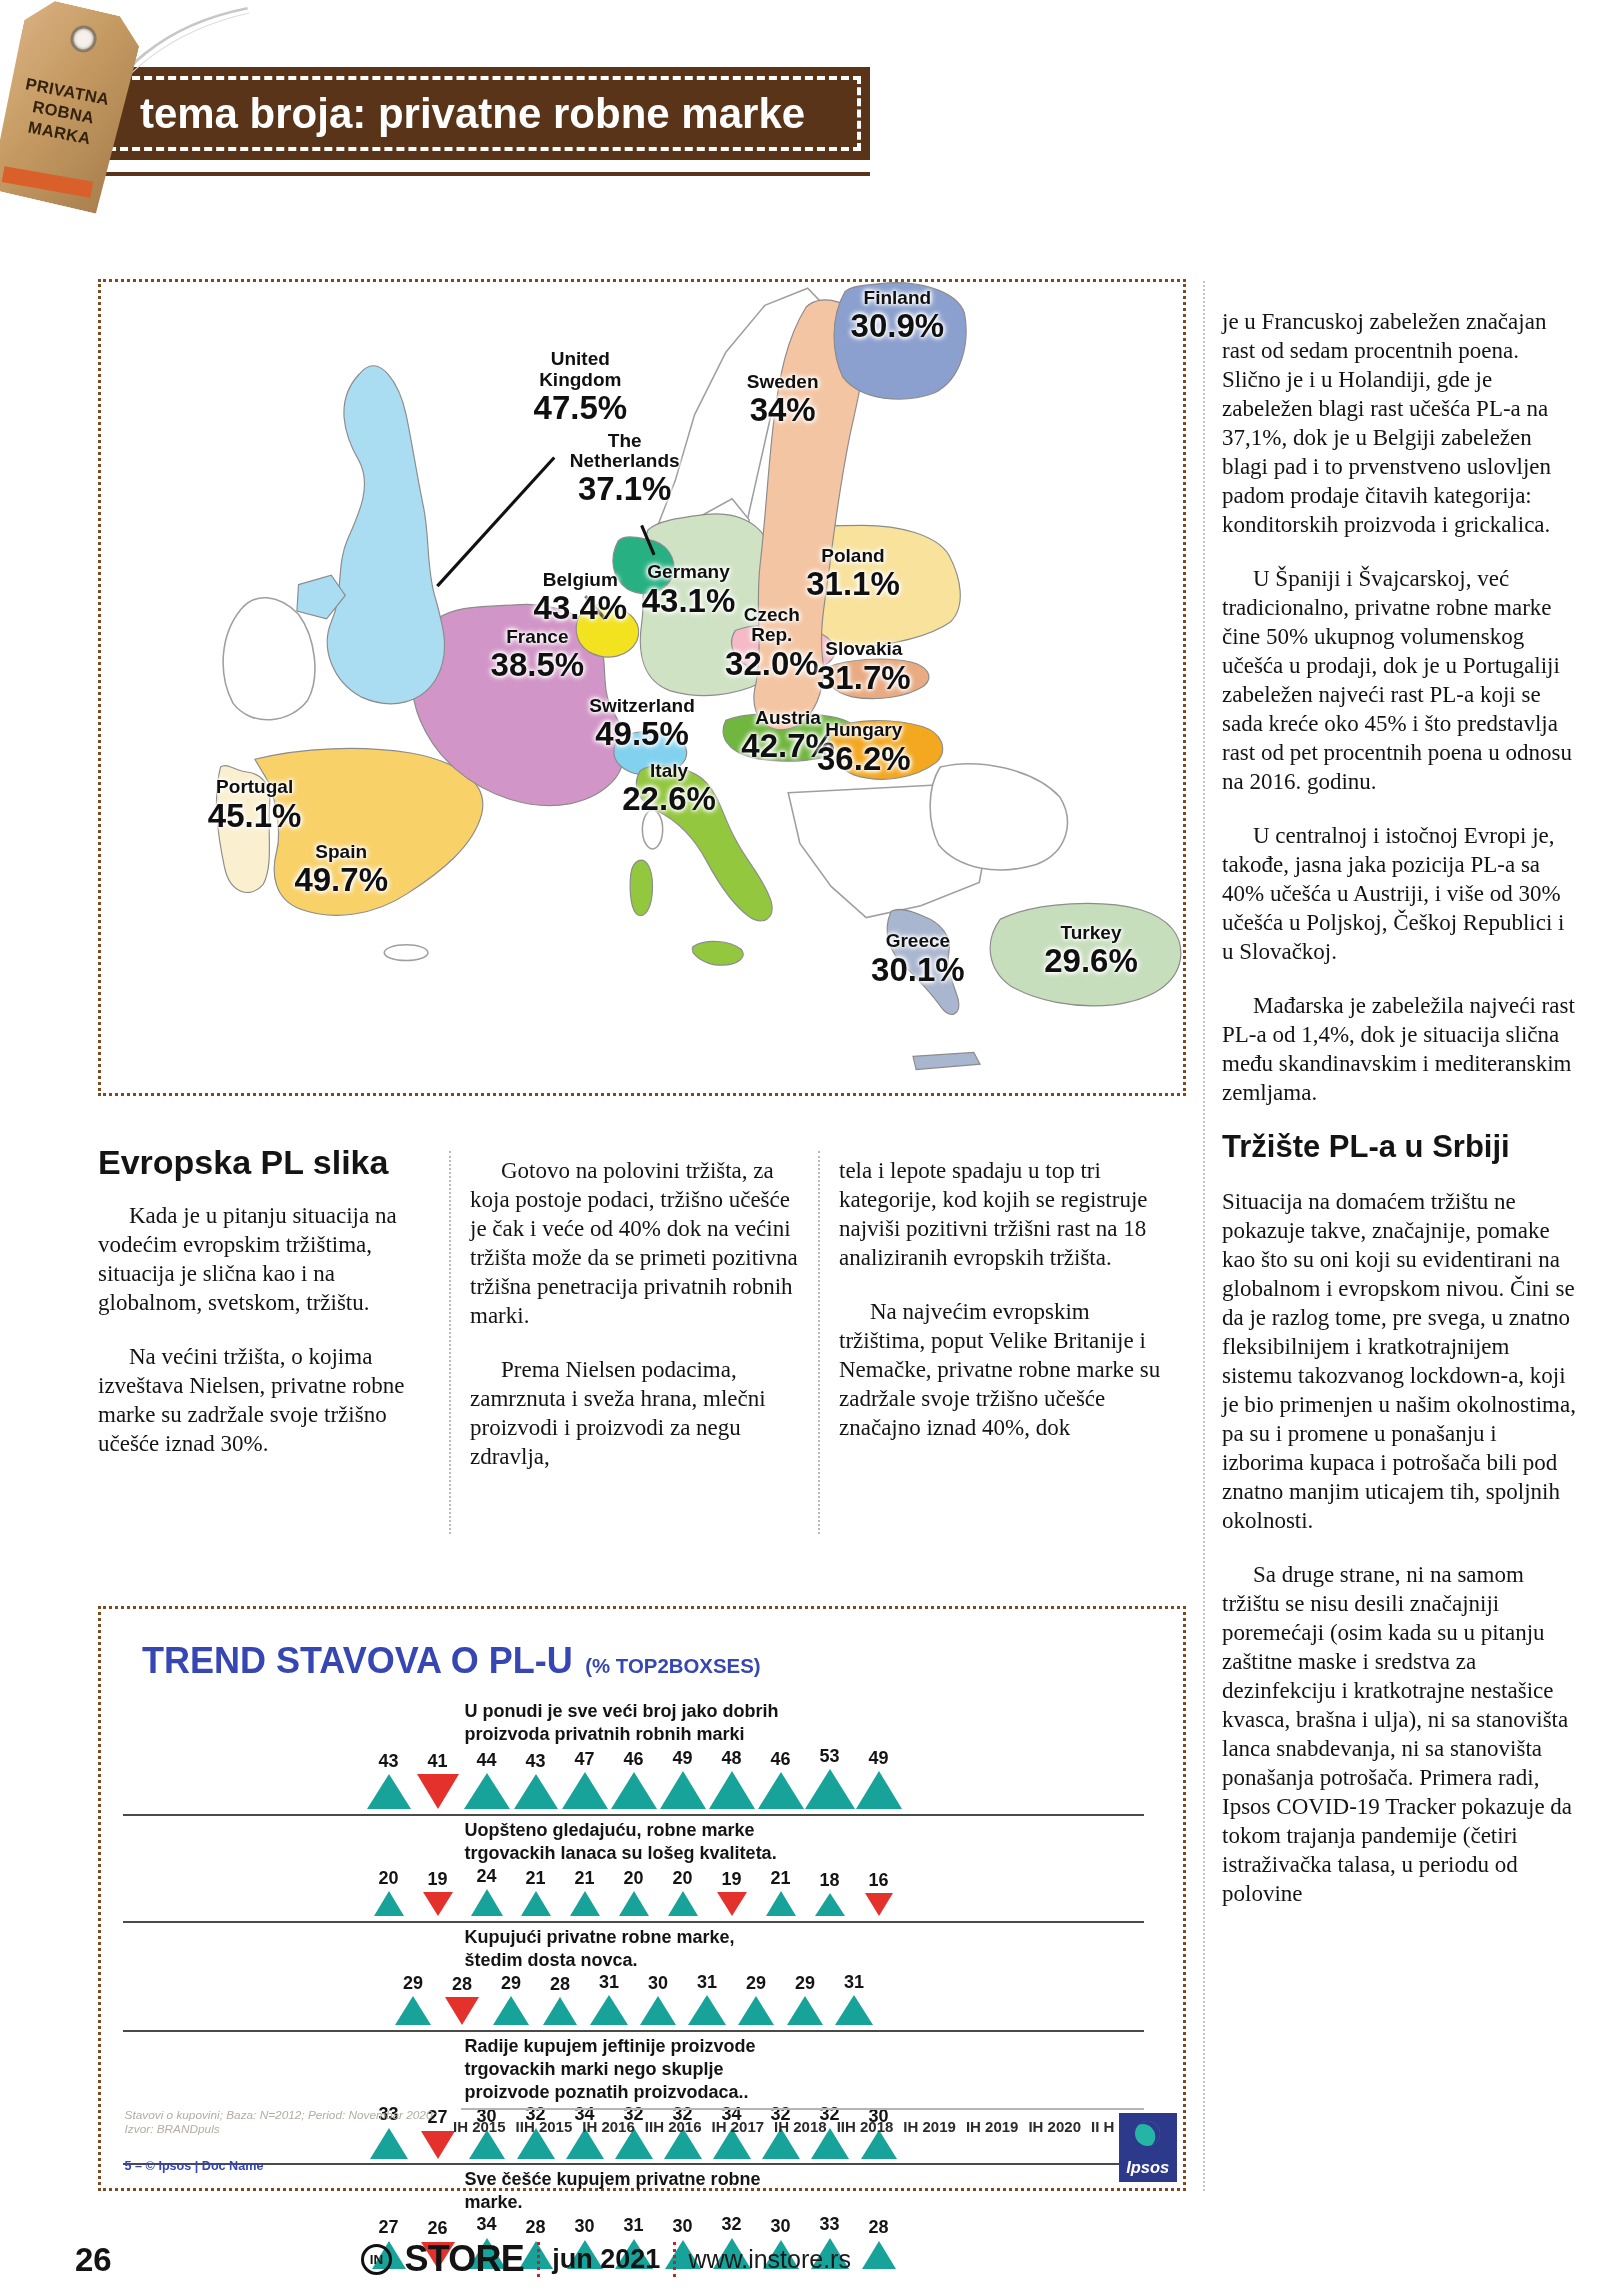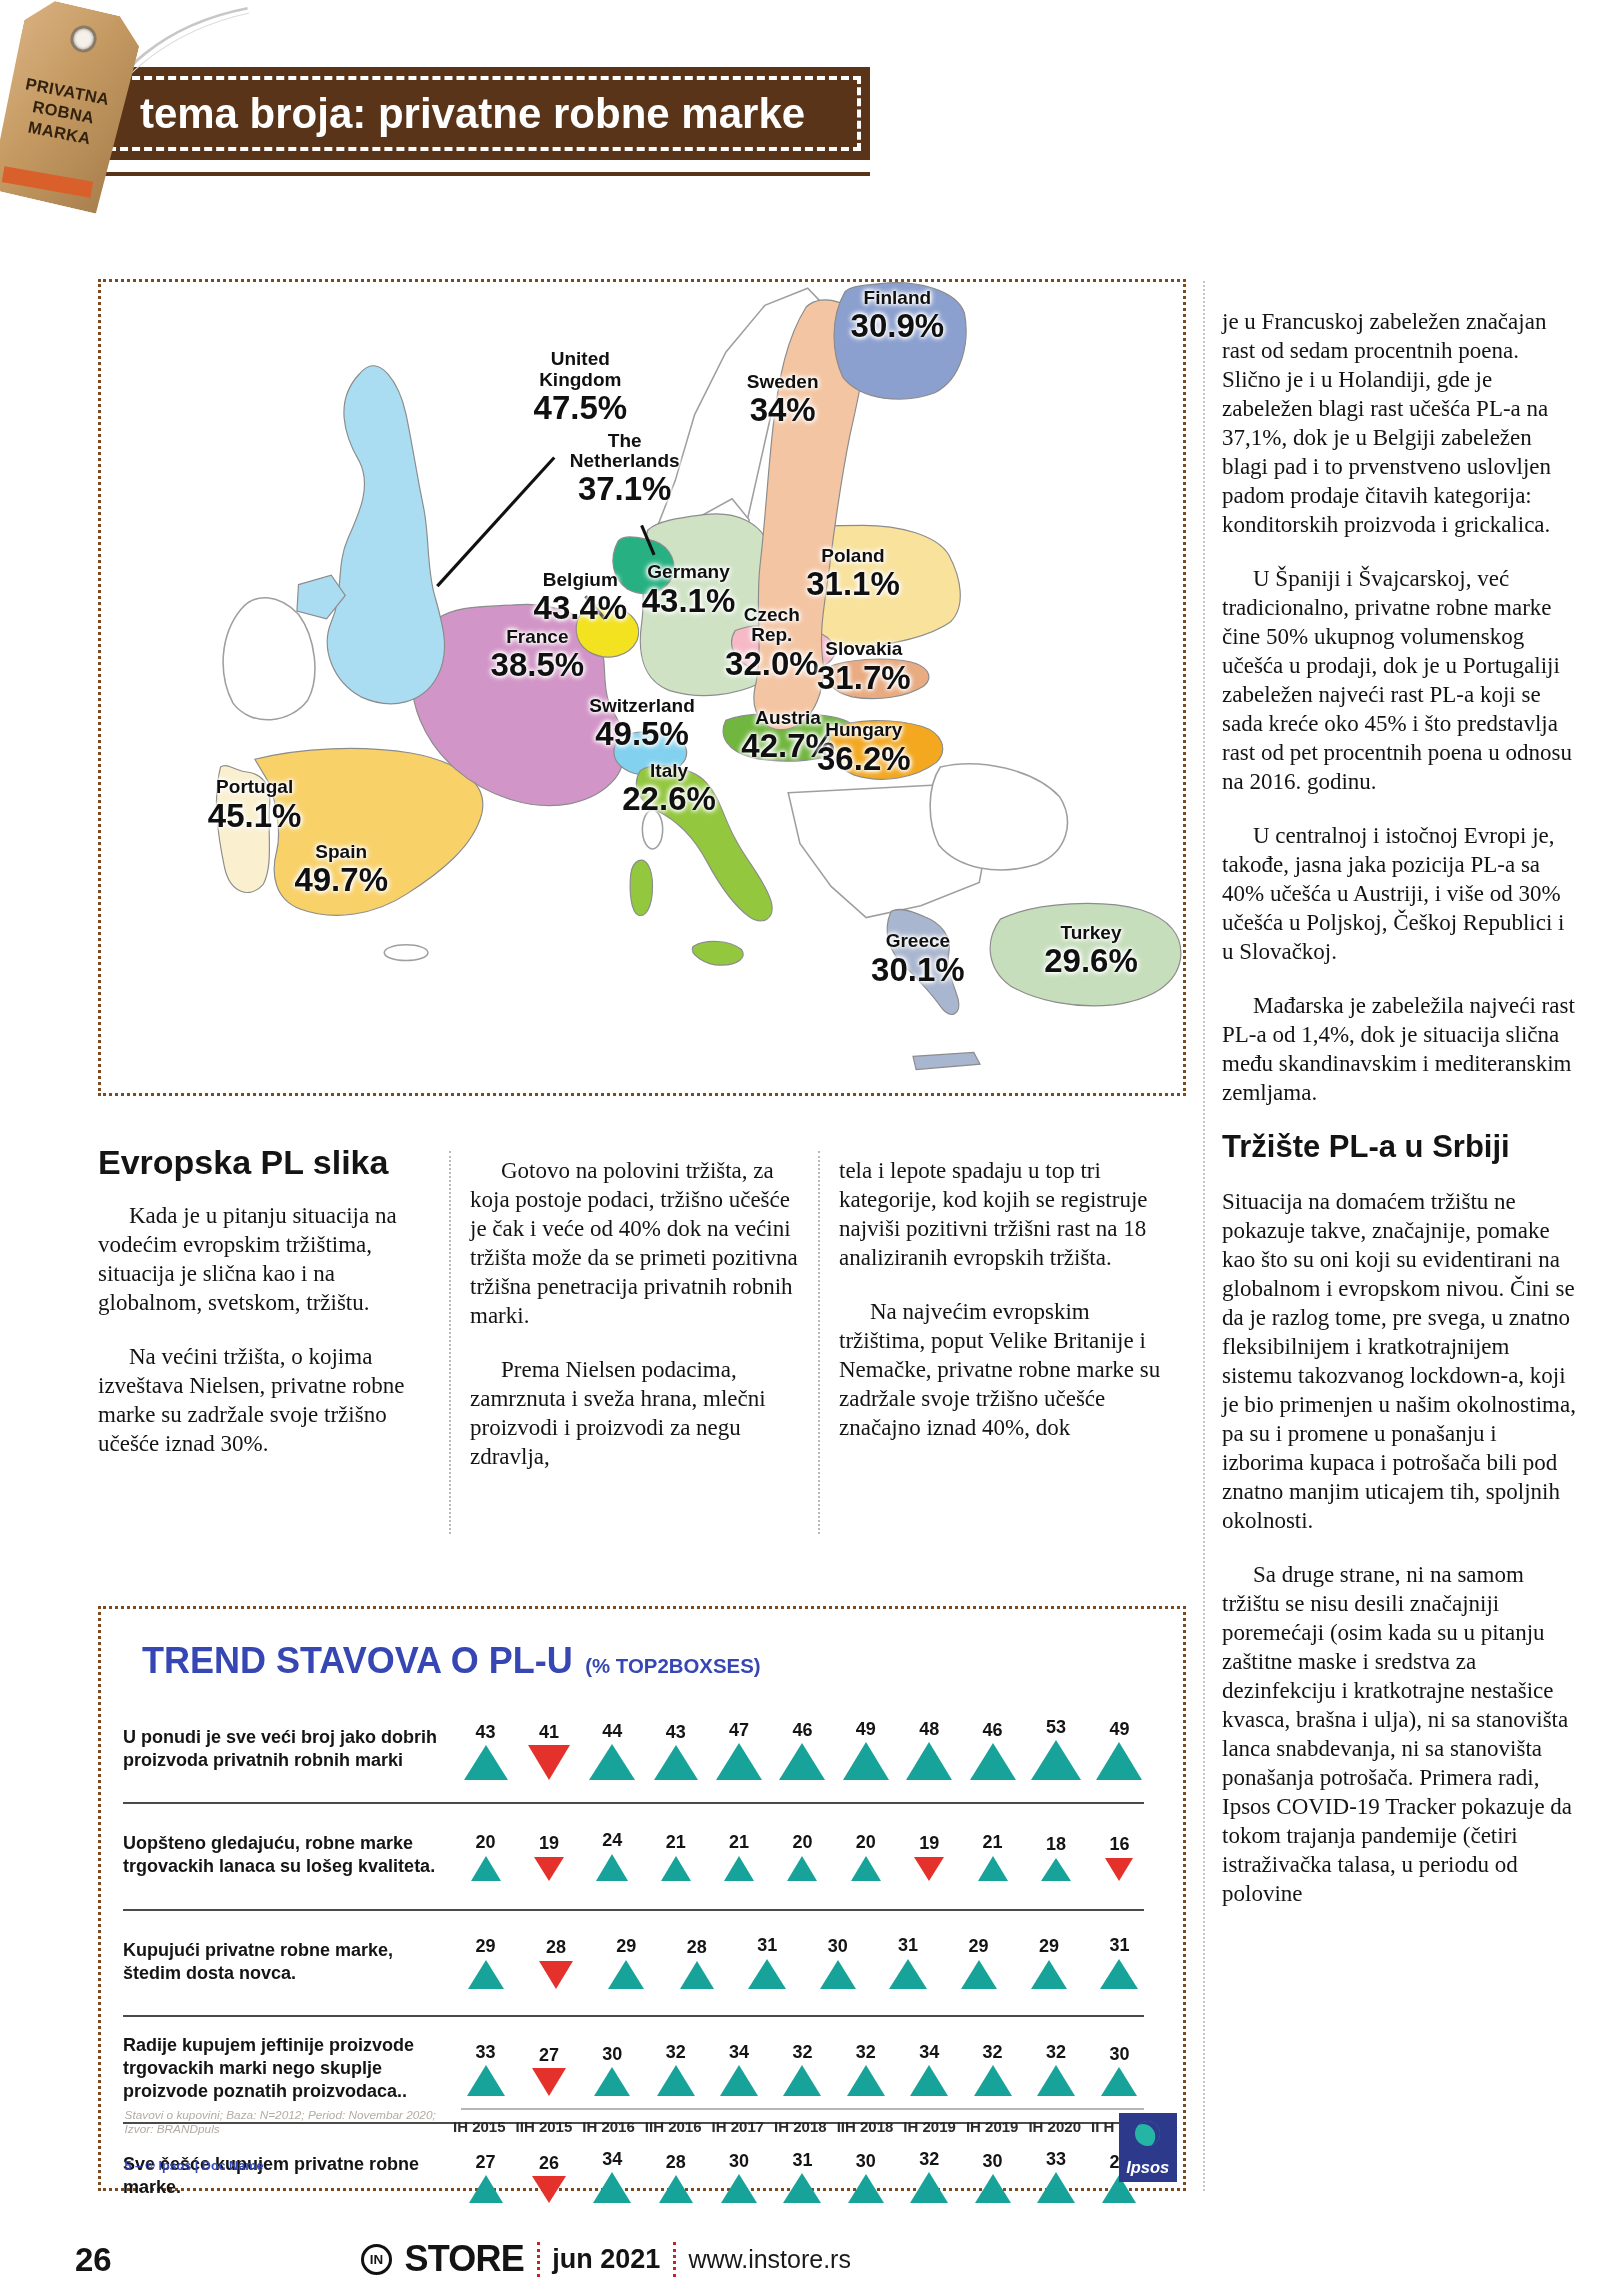--- a/index.html
+++ b/index.html
@@ -51,21 +51,21 @@
   .col-right { left:1222px; top:281px; width:358px; }
   .col-right p:first-child { text-indent:0;margin-top:26px; }
   .right-heading { font-family:"Liberation Sans", sans-serif; font-weight:bold; font-size:31px; margin:4.7px 0 23.6px 0; }
 
   
   .chart-box { position:absolute; left:98px; top:1606px; width:1088px; height:585px; border:3.9px dotted #7b4a21; box-sizing:border-box; background:#fff; }
   .chart-title-row { position:absolute; left:41px; top:31px; display:flex; align-items:baseline; gap:12.6px; font-family:"Liberation Sans", sans-serif; }
   .chart-title { font-weight:bold; font-size:36px; }
   .chart-subtitle { font-weight:bold; font-size:20.4px; }
   .chart-rows { position:absolute; left:22px; right:39px; top:88px; }
-  .crow { display:flex; align-items:center; border-bottom:2.4px solid #4a4a4a; min-height:97px; padding:3.1px 0 4.7px 0; }
+  .crow { display:flex; align-items:center; border-bottom:2.4px solid #4a4a4a; min-height:97px; padding:3.1px 0 4.7px 0;flex-direction:column; }
   .crow.last { border-bottom:none; }
   .crow-label { width:338px; flex:none; font-family:"Liberation Sans", sans-serif; font-weight:bold; font-size:18px; line-height:23px; padding-right:14px; box-sizing:border-box; }
   .crow-points { flex:1; display:flex; justify-content:space-between; align-items:flex-end; }
   .pt { display:flex; flex-direction:column; align-items:center; width:49px; }
   .pt-num { font-family:"Liberation Sans", sans-serif; font-weight:bold; font-size:18px; margin-bottom:2.4px; }
   .tri { width:0; height:0; }
   .chart-axis { position:absolute; left:360px; right:39px; top:499px; border-top:2.4px solid #b5b5b5; }
   .chart-axis-labels { position:absolute; left:352px; right:31px; top:509px; display:flex; justify-content:space-between; }
   .axis-label { font-family:"Liberation Sans", sans-serif; font-weight:bold; font-size:15px; color:#2b2b2b; white-space:nowrap; }
   .chart-footnote { position:absolute; left:23.6px; top:499px; width:314px; font-family:"Liberation Sans", sans-serif; font-style:italic; font-size:11.8px; color:#b3ada3; }

